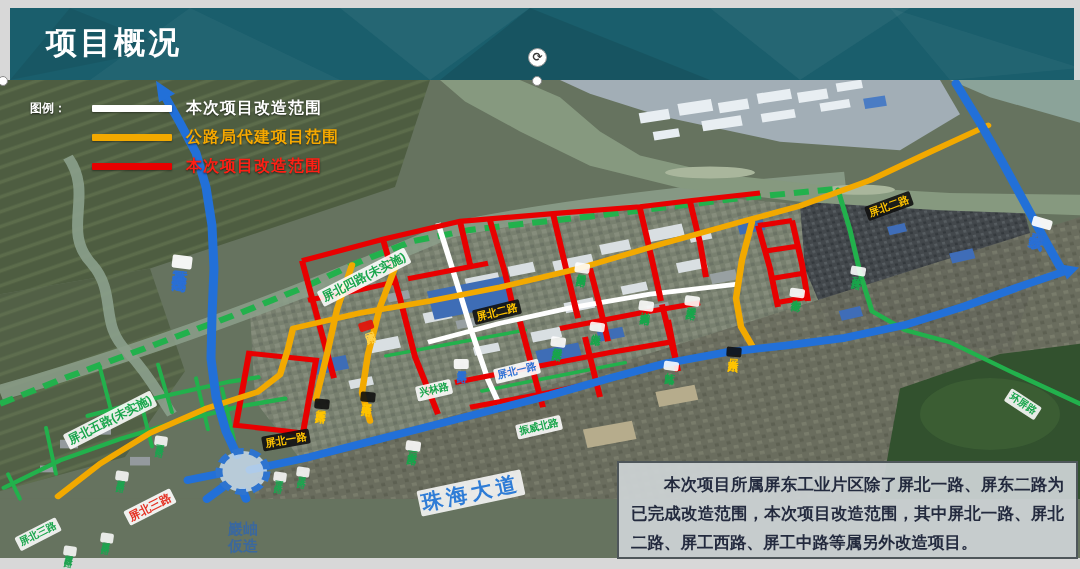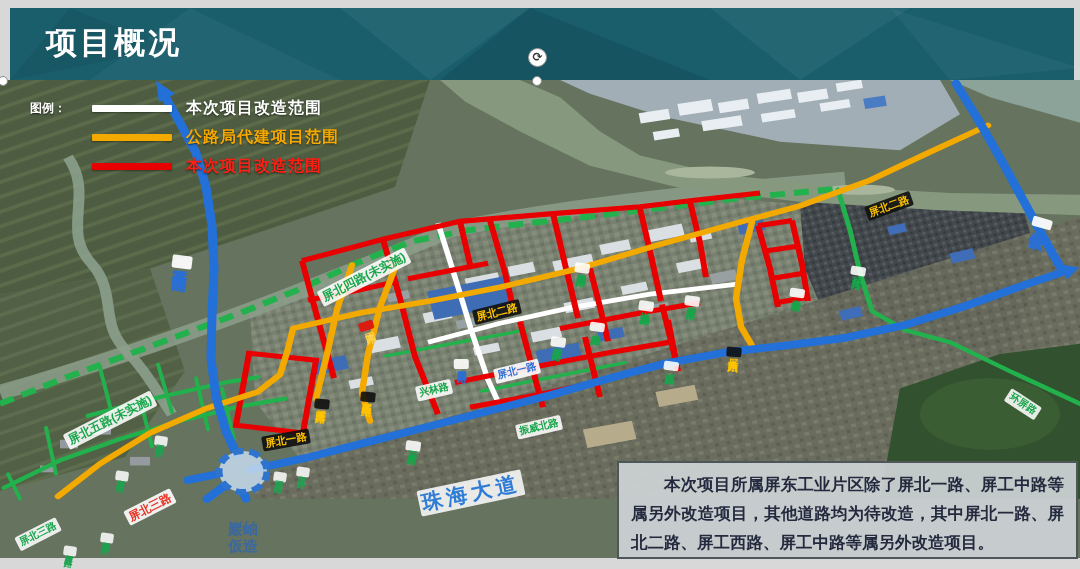--- a/index.html
+++ b/index.html
@@ -271,21 +271,21 @@
       <div class="lbl s-greensm v" style="left: 280px; top: 477px; transform: translate(-50%, -50%) rotate(8deg);">屏工一路</div>
       <div class="lbl s-greensm v" style="left: 303px; top: 472px; transform: translate(-50%, -50%) rotate(8deg);">屏工二路</div>
     </div>
 
   <div id="interchange-label" style="left: 243px; top: 537px;">
     <div>巖岫</div>
     <div>仮造</div>
   </div>
 
   <div id="note-box">
-    <div id="note-text">本次项目所属屏东工业片区除了屏北一路、屏工中路等属另外改造项目，其他道路均为待改造，其中屏北一路、屏北二路、屏工西路、屏工中路等属另外改造项目。</div>
+    <div id="note-text">本次项目所属屏东工业片区除了屏北一路、屏东二路为已完成改造范围，本次项目改造范围，其中屏北一路、屏北二路、屏工西路、屏工中路等属另外改造项目。</div>
   </div>
 
   <div id="banner">
     <svg width="1070" height="72">
       <polygon points="180,0 330,72 80,72" fill="#ffffff" opacity="0.04"></polygon>
       <polygon points="330,0 520,0 420,72" fill="#ffffff" opacity="0.05"></polygon>
       <polygon points="520,0 700,72 430,72" fill="#000000" opacity="0.10"></polygon>
       <polygon points="700,0 900,0 790,72" fill="#ffffff" opacity="0.05"></polygon>
       <polygon points="880,0 1070,60 940,72" fill="#ffffff" opacity="0.04"></polygon>
       <polygon points="60,0 160,40 0,72" fill="#000000" opacity="0.07"></polygon>

